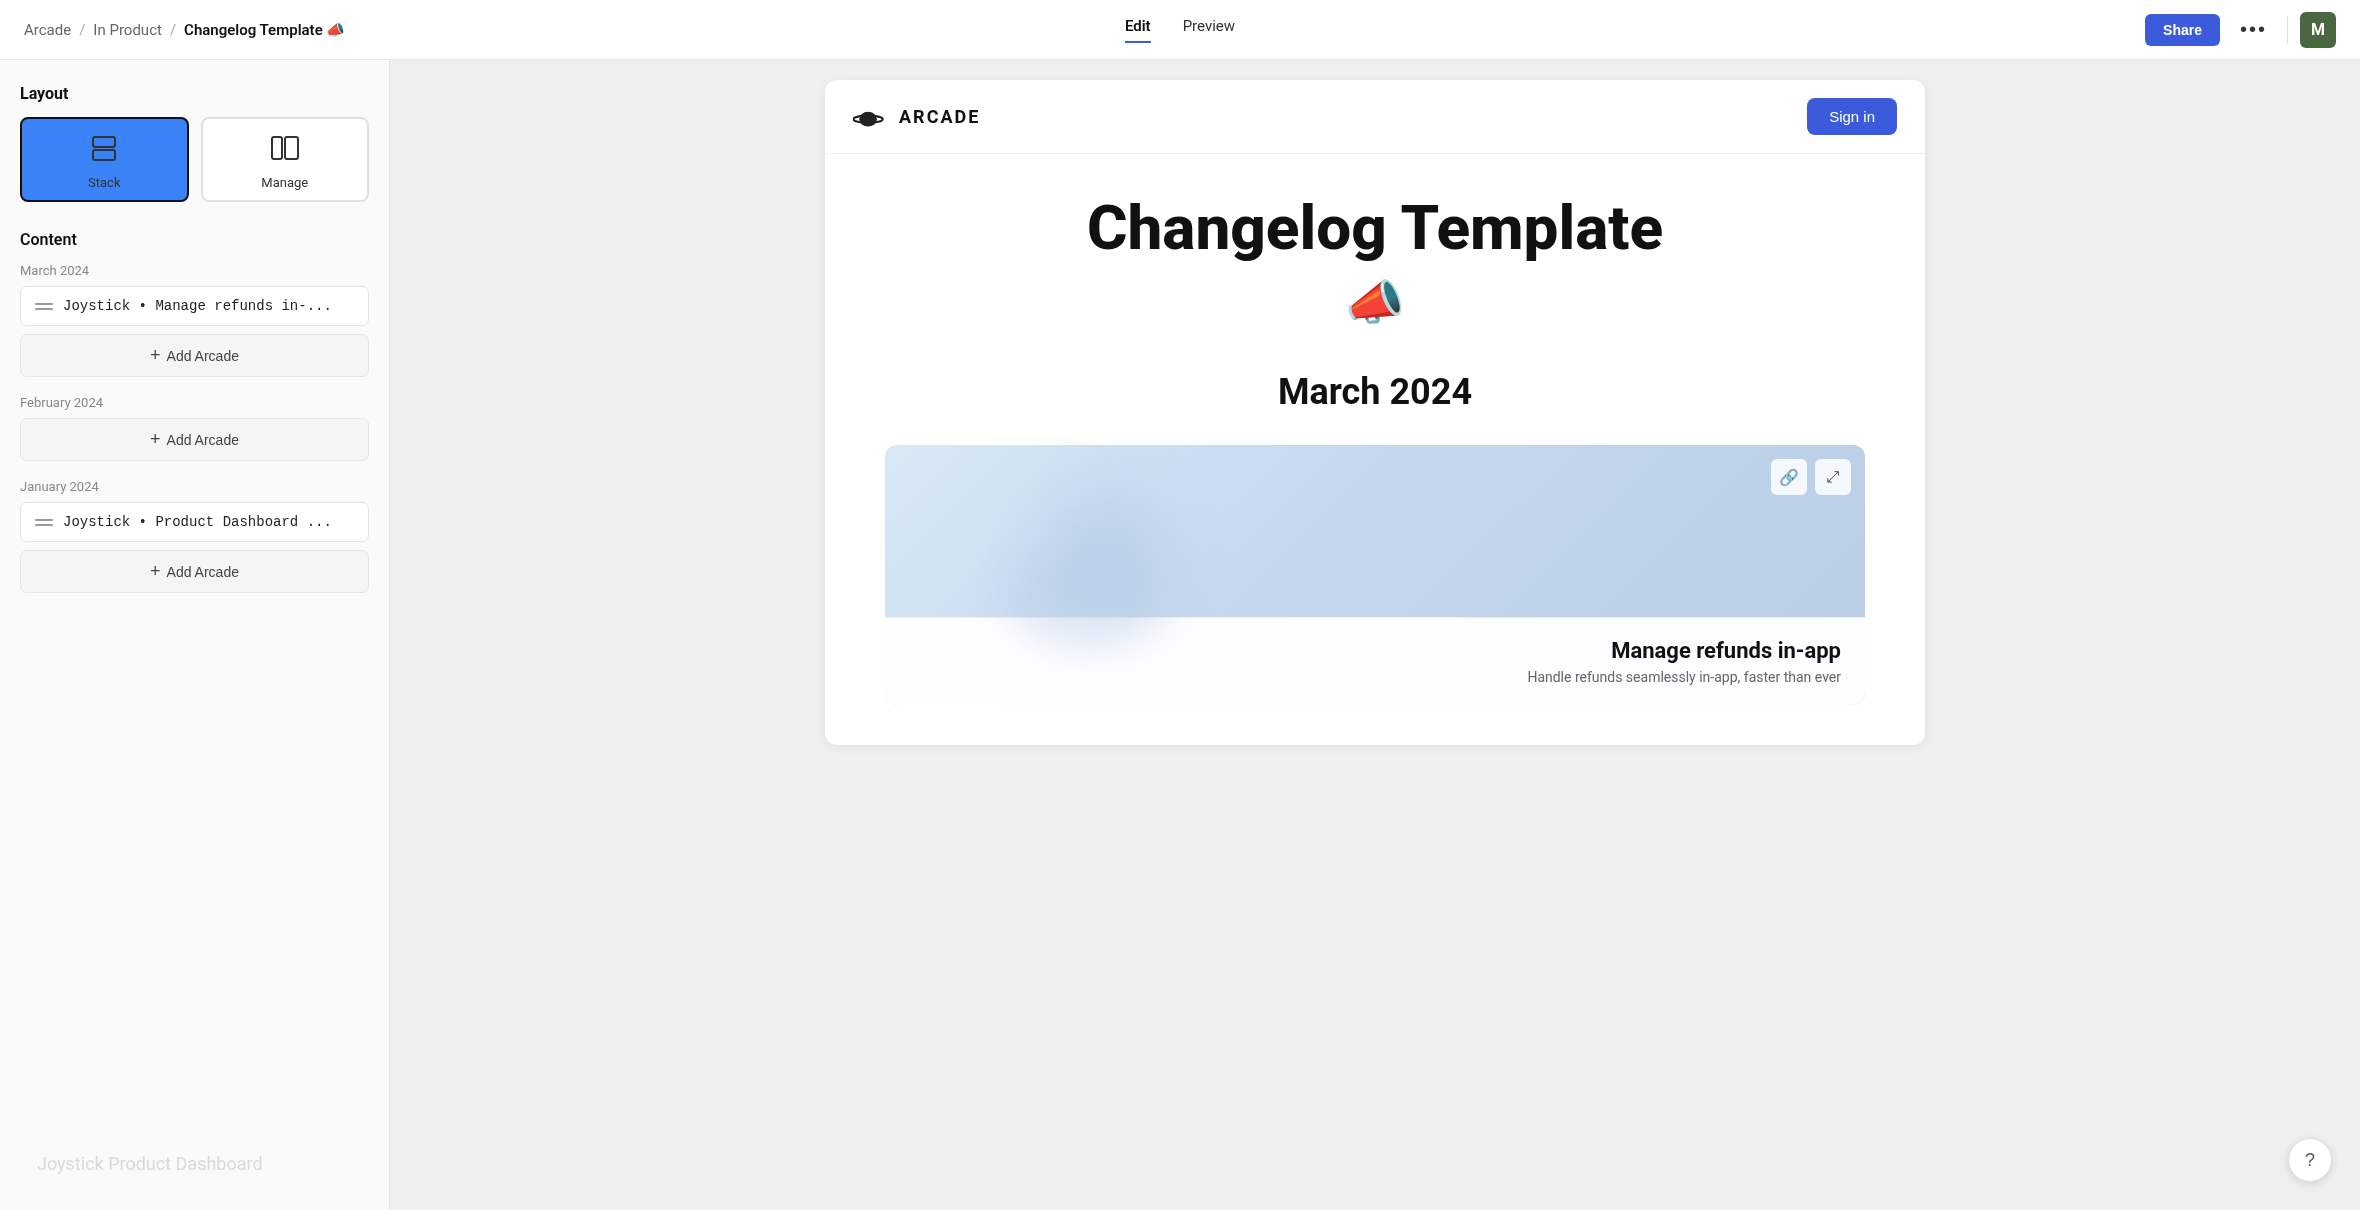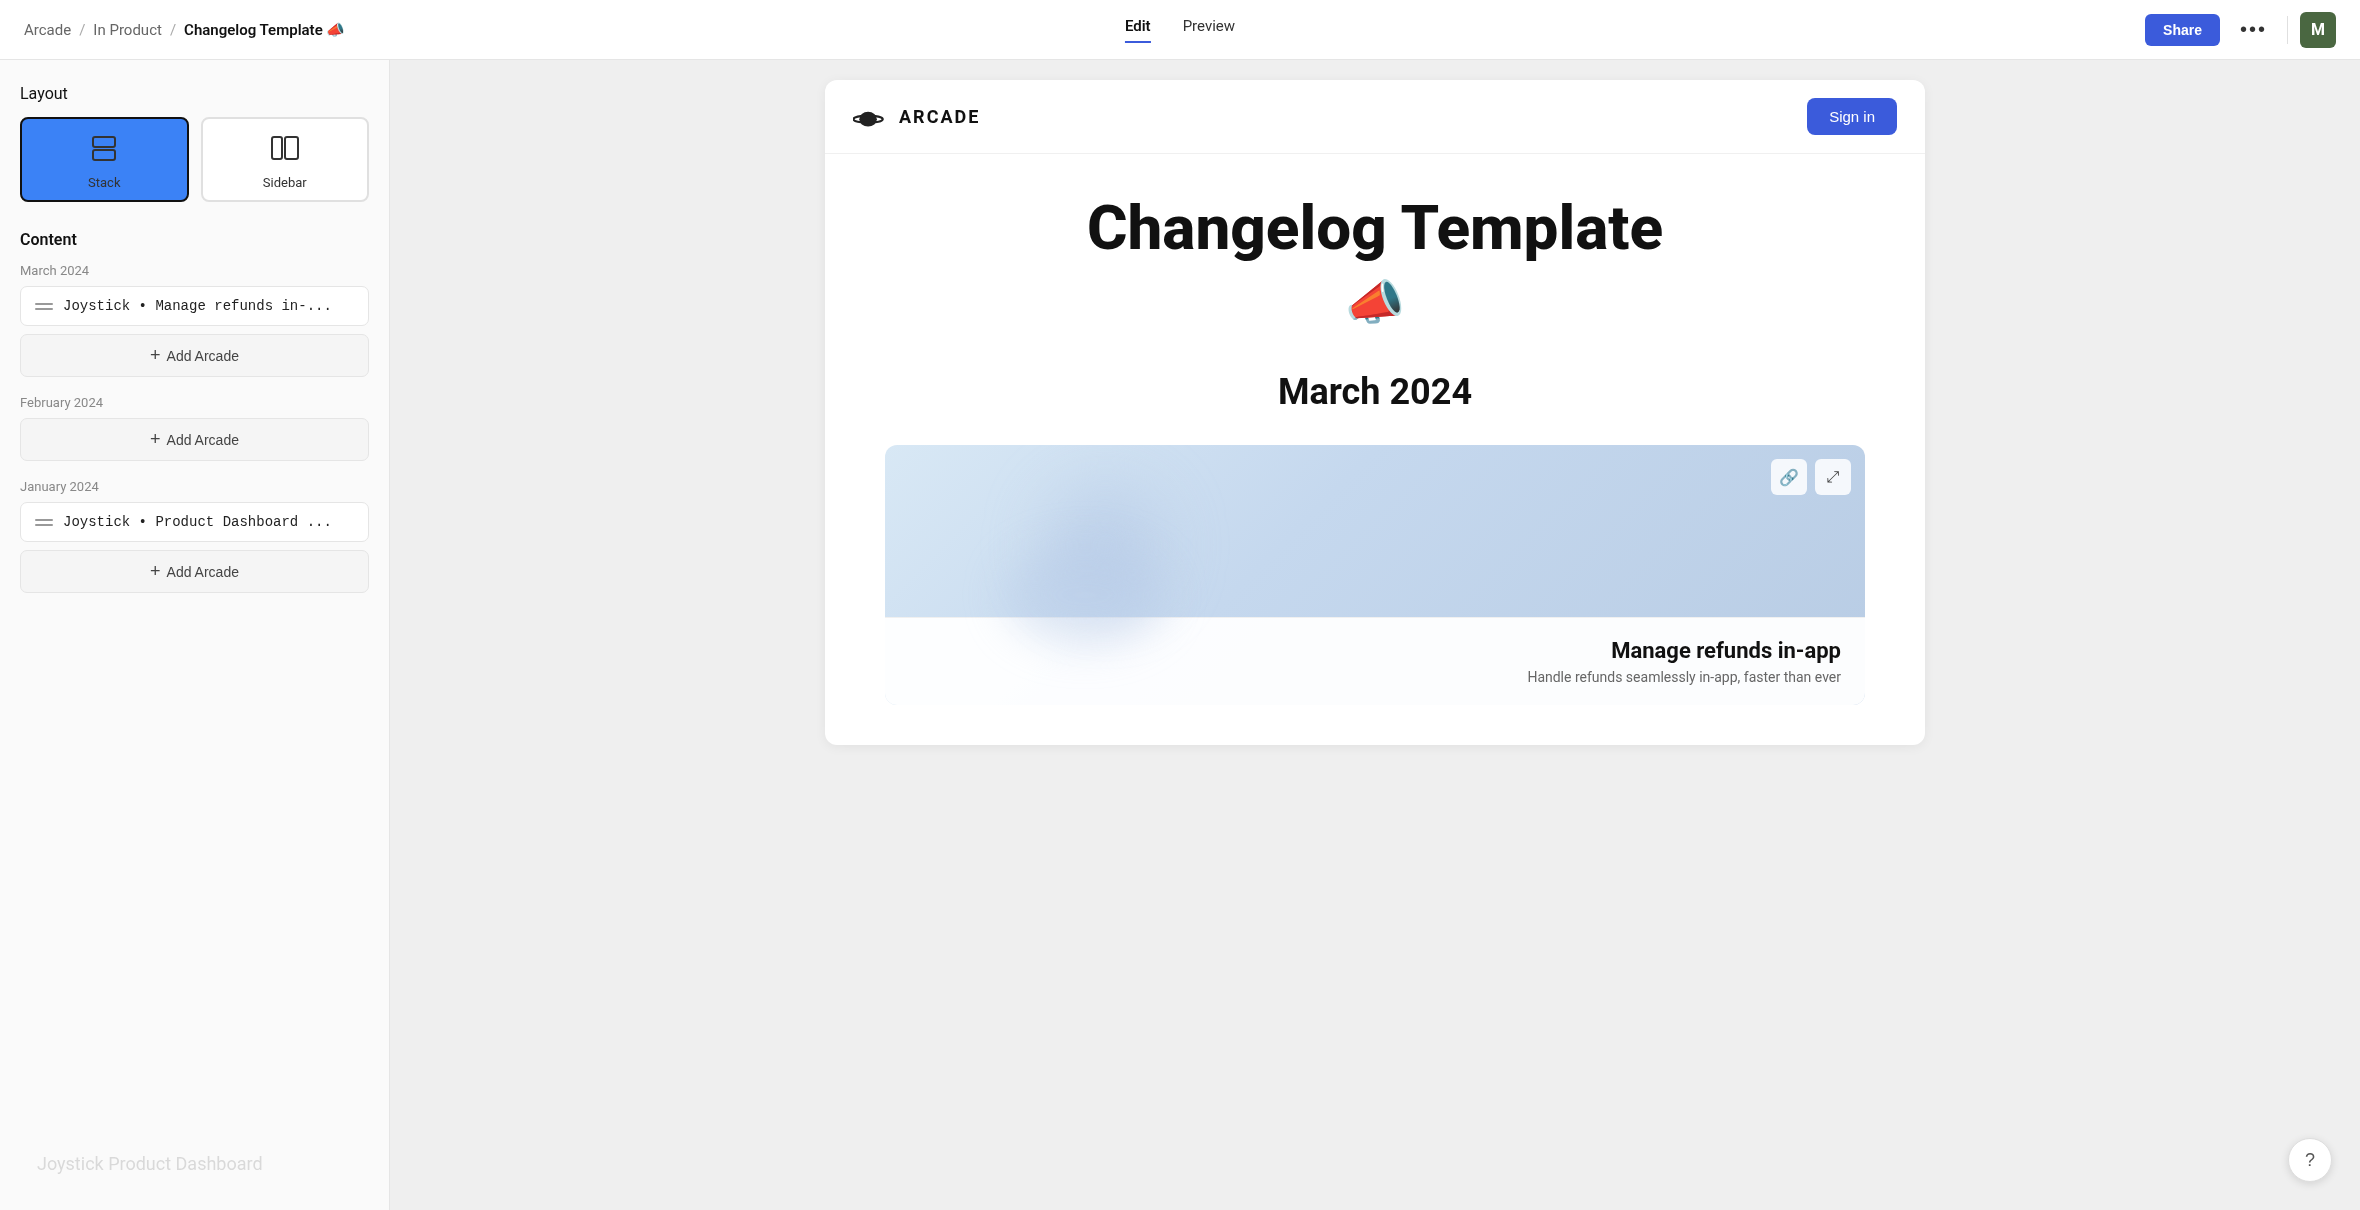--- a/index.html
+++ b/index.html
@@ -110,21 +110,21 @@
     .sidebar {
       width: 390px;
       flex-shrink: 0;
       background: #fafafa;
       border-right: 1px solid #e5e5e5;
       overflow-y: auto;
       padding: 24px 20px;
     }
     .sidebar-section-title {
       font-size: 16px;
-      font-weight: 400;
+      font-weight: 700;
       color: #111;
       margin-bottom: 14px;
     }
 
     
     .layout-options {
       display: flex;
       gap: 12px;
       margin-bottom: 28px;
     }
@@ -418,21 +418,21 @@
         </div>
         <div class="layout-label">Stack</div>
       </div>
       <div class="layout-option">
         <div class="layout-icon">
           <svg width="30" height="30" viewBox="0 0 30 30" fill="none">
             <rect x="2" y="4" width="10" height="22" rx="2" stroke="#333" stroke-width="2"></rect>
             <rect x="15" y="4" width="13" height="22" rx="2" stroke="#333" stroke-width="2"></rect>
           </svg>
         </div>
-        <div class="layout-label">Sidebar</div>
+        <div class="layout-label">Manage</div>
       </div>
     </div>
 
     <div class="content-section-title">Content</div>
 
     <div class="content-group-label">March 2024</div>
     <div class="content-item">
       <div class="drag-handle">
         <span></span>
           <span></span>

